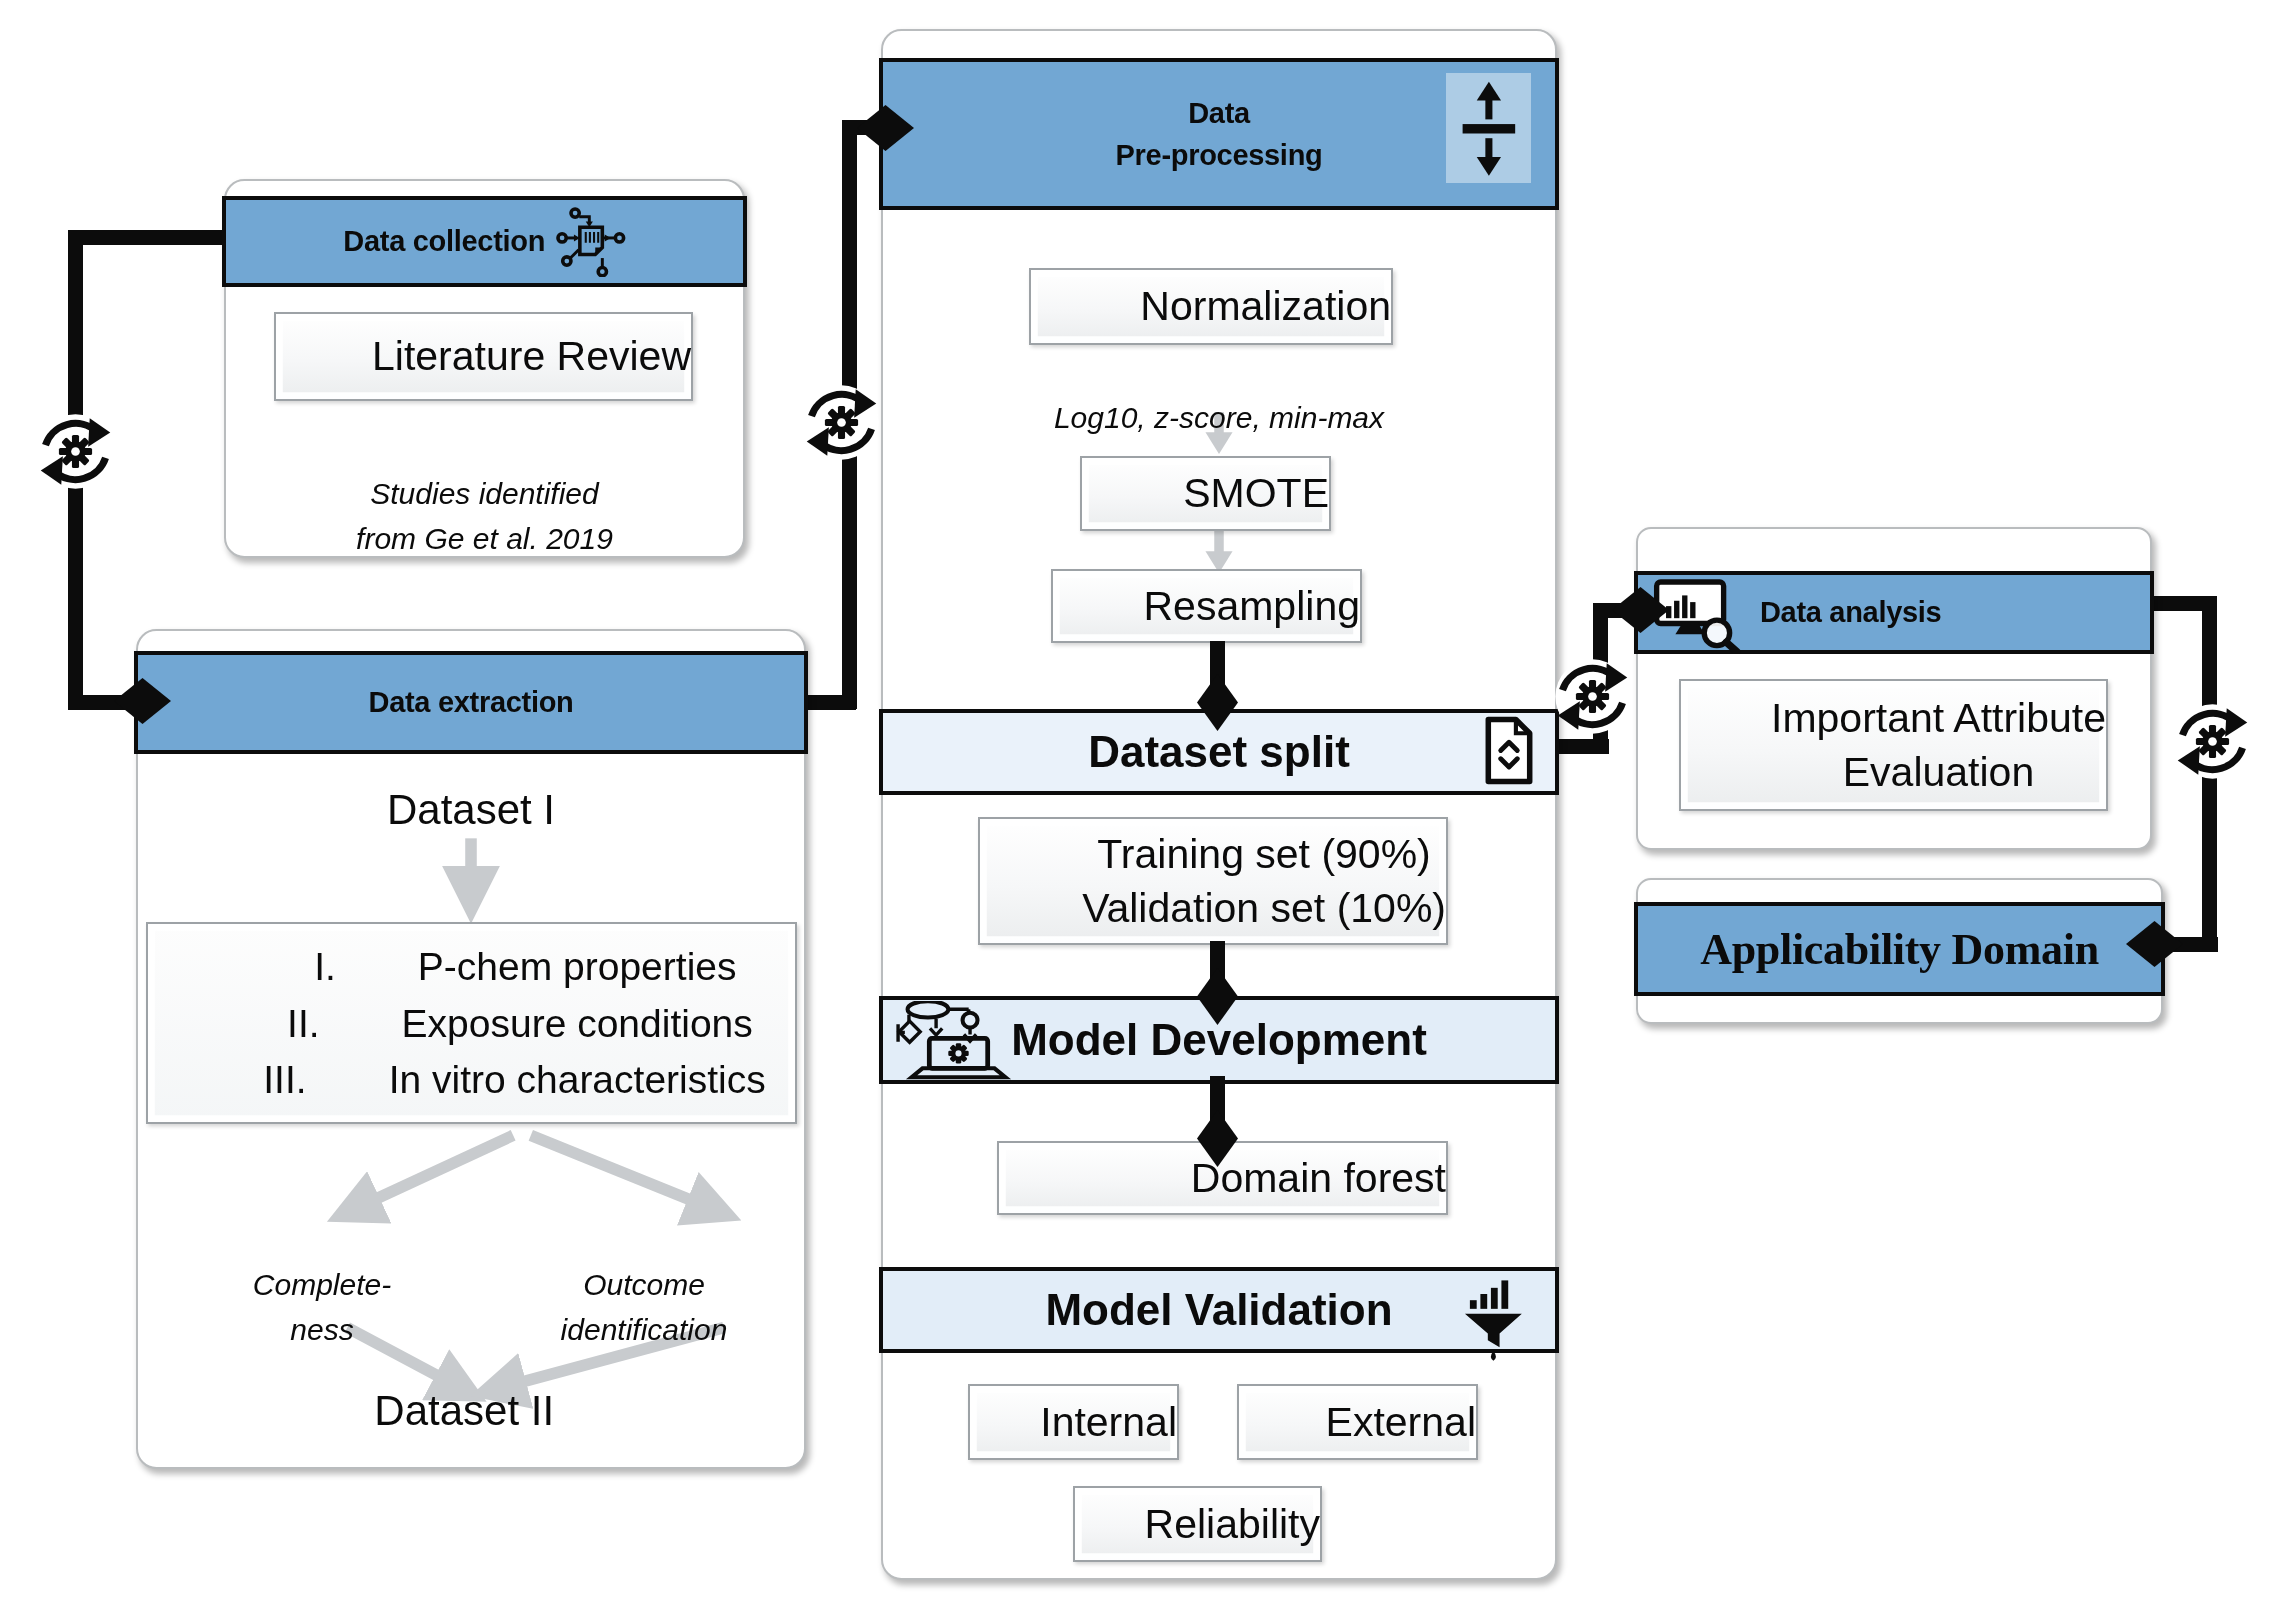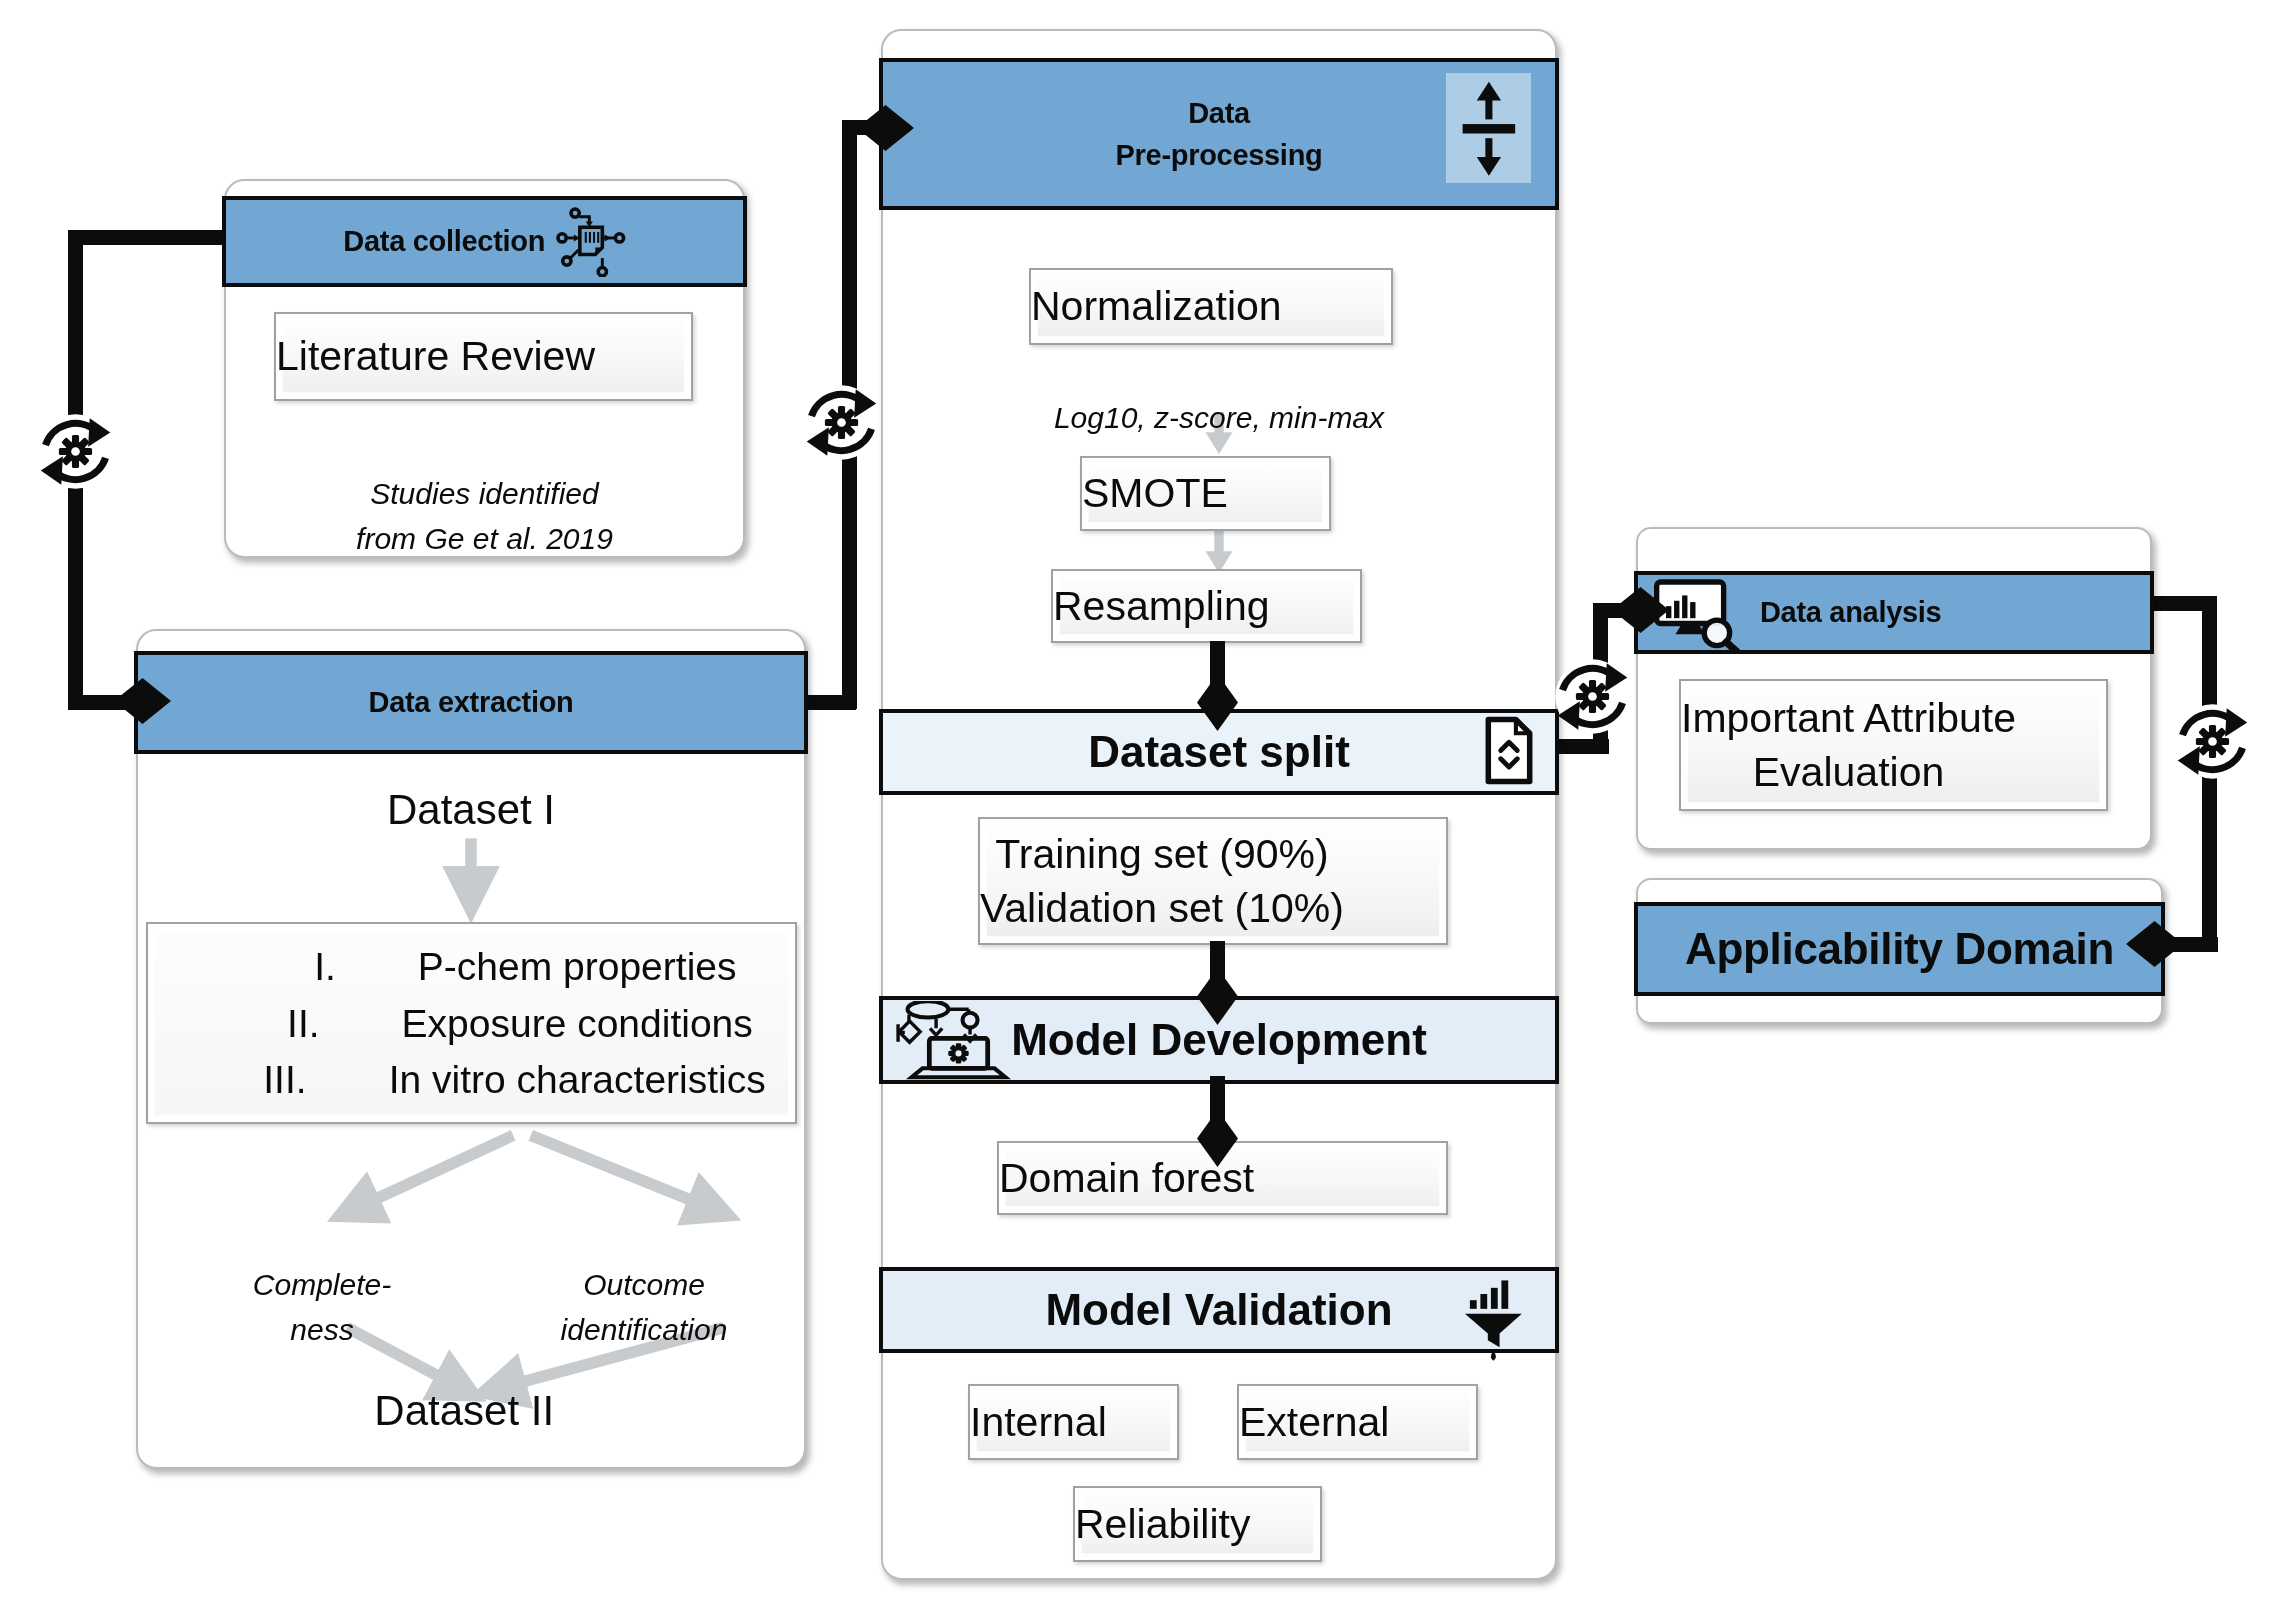--- a/index.html
+++ b/index.html
@@ -13,21 +13,21 @@
   .hdr-dark{position:absolute;left:-4.1px;right:-4.1px;background:#72a7d3;border:4.8px solid #0c0c0c;
             display:flex;align-items:center;justify-content:center;gap:9.5px;
             font-weight:bold;font-size:29px;letter-spacing:-0.3px;z-index:3;}
   
   .hdr-light{position:absolute;left:-4.1px;right:-4.1px;background:#e2edf8;border:4.8px solid #0c0c0c;
              display:flex;align-items:center;justify-content:center;gap:9.5px;
              font-weight:bold;font-size:44px;z-index:3;}
   
   .bevel{position:absolute;background:linear-gradient(180deg,#ffffff 0%,#f6f7f8 55%,#ebedee 100%);
          border:2.7px solid #9da2a6;box-shadow:inset 0 0 0 6.8px rgba(255,255,255,0.95),2px 2.7px 4.1px rgba(0,0,0,0.18);
-         display:flex;align-items:center;justify-content:flex-start;text-align:center;
+         display:flex;align-items:center;justify-content:flex-end;text-align:center;
          font-size:41px;white-space:pre-line;line-height:1.32;z-index:3;}
   .note{position:absolute;font-style:italic;font-size:30px;text-align:center;
         white-space:pre-line;line-height:1.5;z-index:3;}
   .plain{position:absolute;font-size:42px;text-align:center;z-index:3;}
   
   .blk{position:absolute;background:#0c0c0c;z-index:1;}
   .blk-top{z-index:4;}
   .diam{position:absolute;background:#0c0c0c;z-index:5;
         clip-path:polygon(50% 0,100% 50%,50% 100%,0 50%);}
   .sync{position:absolute;z-index:6;}
@@ -289,21 +289,21 @@
       </span>
       <span>Data analysis</span>
     </div>
     <div class="bevel" style="left:41px;top:150px;width:425px;height:128px;">
       <span>Important Attribute
 Evaluation</span>
     </div>
   </div>
 
   <div class="container" style="left:1636px;top:878px;width:523px;height:142px;border-radius:15px;">
-    <div class="hdr-dark" style="top:22.4px;height:86px;font-size:44px;">
+    <div class="hdr-dark" style="top:22.4px;height:86px;font-size:44px;font-family:Liberation Serif, serif;">
       <span>Applicability Domain</span>
     </div>
   </div>
 
   <svg class="sync" style="left:36px;top:412px;" width="79" height="79" viewBox="0 0 100 100">
     <circle cx="50" cy="50" r="47" fill="#fff"></circle>
     <path d="M 12 42 A 40 40 0 0 1 76 24" stroke="#0c0c0c" stroke-width="9" fill="none"></path>
     <polygon points="68,8 94,26 66,44" fill="#0c0c0c"></polygon>
     <path d="M 88 58 A 40 40 0 0 1 24 76" stroke="#0c0c0c" stroke-width="9" fill="none"></path>
     <polygon points="32,92 6,74 34,56" fill="#0c0c0c"></polygon>

